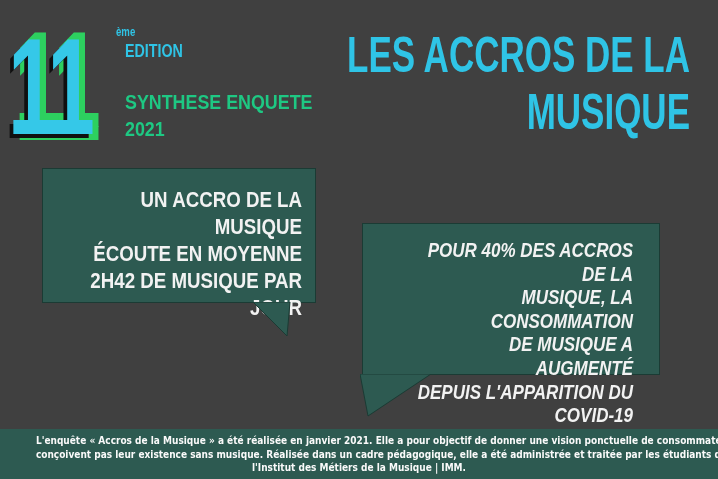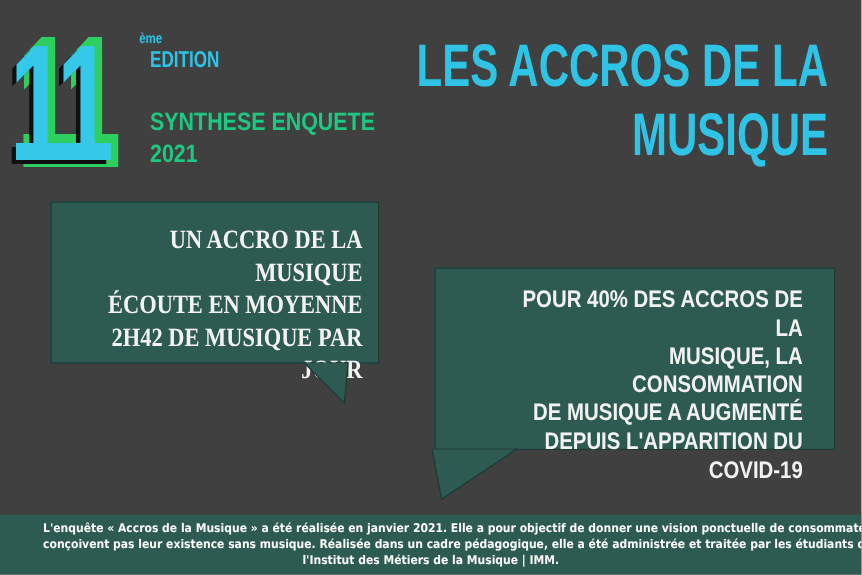--- a/index.html
+++ b/index.html
@@ -37,23 +37,23 @@
     text-align:right;color:#2fc4e6;
     font-size:50px;line-height:57px;font-weight:bold;
     transform:scaleX(.7);transform-origin:100% 0;white-space:nowrap;
   }
   
   .bubble{
     position:absolute;background:#2d5a51;border:1px solid #1b3b34;
     box-sizing:border-box;color:#f2f2f2;font-weight:bold;text-align:right;
   }
   .bubble .txt{transform-origin:100% 0;}
-  .bubble1{left:42px;top:168px;width:274px;height:135px;padding:17px 13px 0 8px;font-family:Liberation Serif, serif;}
+  .bubble1{left:42px;top:168px;width:274px;height:135px;padding:17px 13px 0 8px;}
   .bubble1 .txt{transform:scaleX(.85);font-size:22px;line-height:27px;}
-  .bubble2{left:362px;top:223px;width:334px;height:152px;padding:15px 26px 0 10px;}
+  .bubble2{left:362px;top:223px;width:298px;height:152px;padding:15px 26px 0 10px;font-style:italic;}
   .bubble2 .txt{transform:scaleX(.85);font-size:20px;line-height:23.6px;}
   .tail{position:absolute;display:block;}
   .tail1{left:252px;top:302px;}
   .tail2{left:360px;top:374px;}
   
   .footer{
     position:absolute;left:0;top:429px;width:718px;height:50px;
     background:#2d5a51;color:#fafafa;box-sizing:border-box;
     padding-top:5px;text-align:center;
     font-family:"DejaVu Sans",sans-serif;font-size:10px;line-height:13.5px;font-weight:bold;

